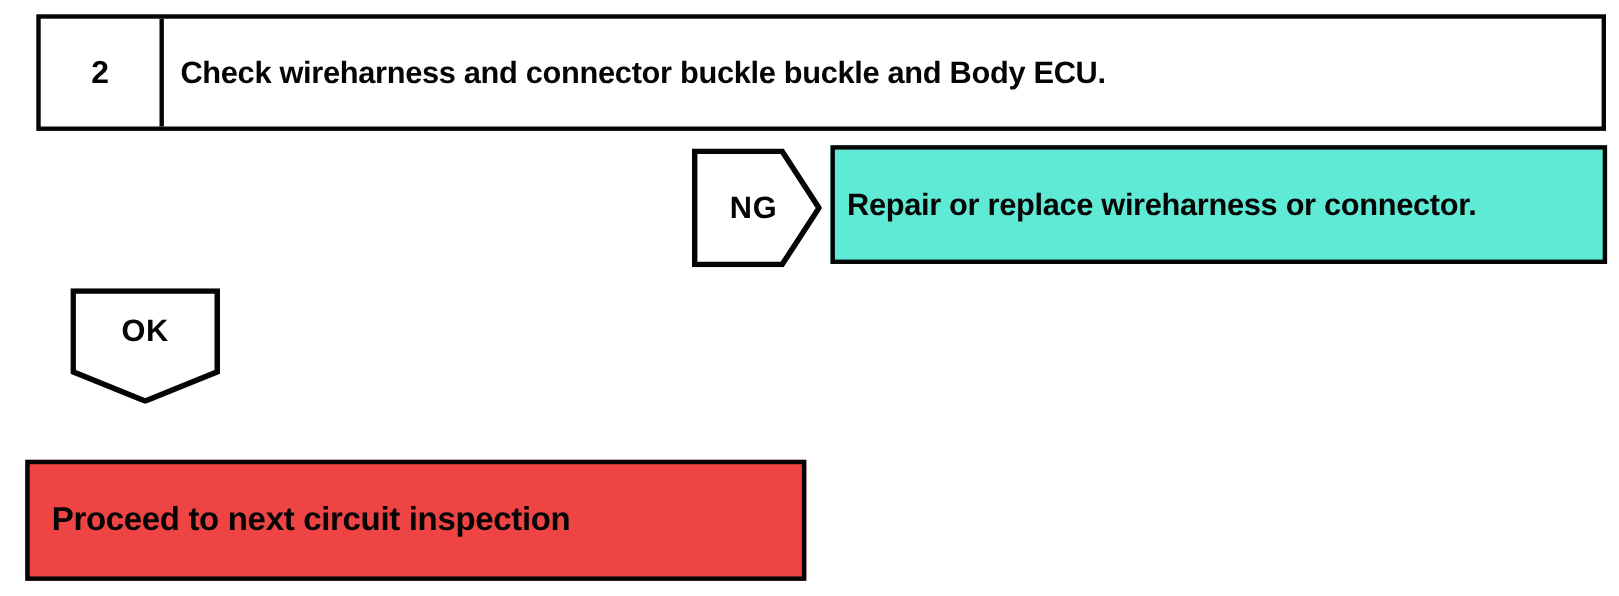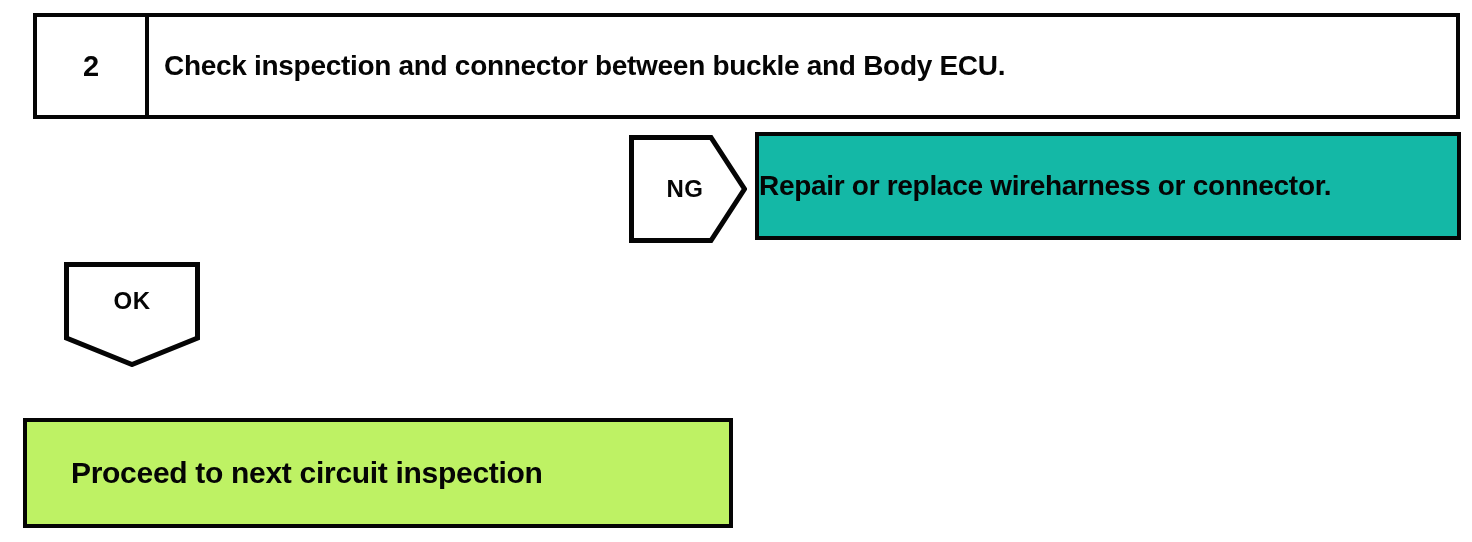--- a/index.html
+++ b/index.html
@@ -55,21 +55,21 @@
   }
   .shape svg {
     position: absolute;
     left: 0;
     top: 0;
     display: block;
   }
   .shape-label {
     position: absolute;
     font-weight: bold;
-    font-size: 24px;
+    font-size: 28px;
     letter-spacing: 0.5px;
     display: flex;
     align-items: center;
     justify-content: center;
   }
   .ng-shape {
     left: 629px;
     top: 135px;
     width: 118px;
     height: 108px;
@@ -97,54 +97,54 @@
   .ng-action-box {
     position: absolute;
     left: 755px;
     top: 132px;
     width: 706px;
     height: 108px;
     box-sizing: border-box;
     border: 4px solid #050505;
     display: flex;
     align-items: center;
-    padding-left: 0;
+    padding-left: 11px;
     font-size: 28px;
     font-weight: bold;
     letter-spacing: -0.3px;
     white-space: nowrap;
-    background: #14b8a6;
+    background: #5eead4;
   }
   .ok-action-box {
     position: absolute;
     left: 23px;
     top: 418px;
     width: 710px;
     height: 110px;
     box-sizing: border-box;
     border: 4px solid #050505;
     display: flex;
     flex-direction: column;
     justify-content: center;
-    padding-left: 44px;
+    padding-left: 20px;
     font-size: 30px;
     font-weight: bold;
     letter-spacing: -0.3px;
     line-height: 50px;
-    background: #bef264;
+    background: #ef4444;
   }
 </style>
 </head>
 <body>
 
 <div class="page">
 
   <div class="step-box">
     <div class="step-number-cell">2</div>
-    <div class="step-text-cell">Check inspection and connector between buckle and Body ECU.</div>
+    <div class="step-text-cell">Check wireharness and connector buckle buckle and Body ECU.</div>
   </div>
 
   <div class="shape ng-shape">
     <svg width="118" height="108" viewBox="0 0 118 108">
       <polygon points="2.5,2.5 82,2.5 115.5,54 82,105.5 2.5,105.5" fill="#ffffff" stroke="#050505" stroke-width="5" stroke-linejoin="miter"></polygon>
     </svg>
     <span class="shape-label">NG</span>
   </div>
 
   <div class="ng-action-box">

